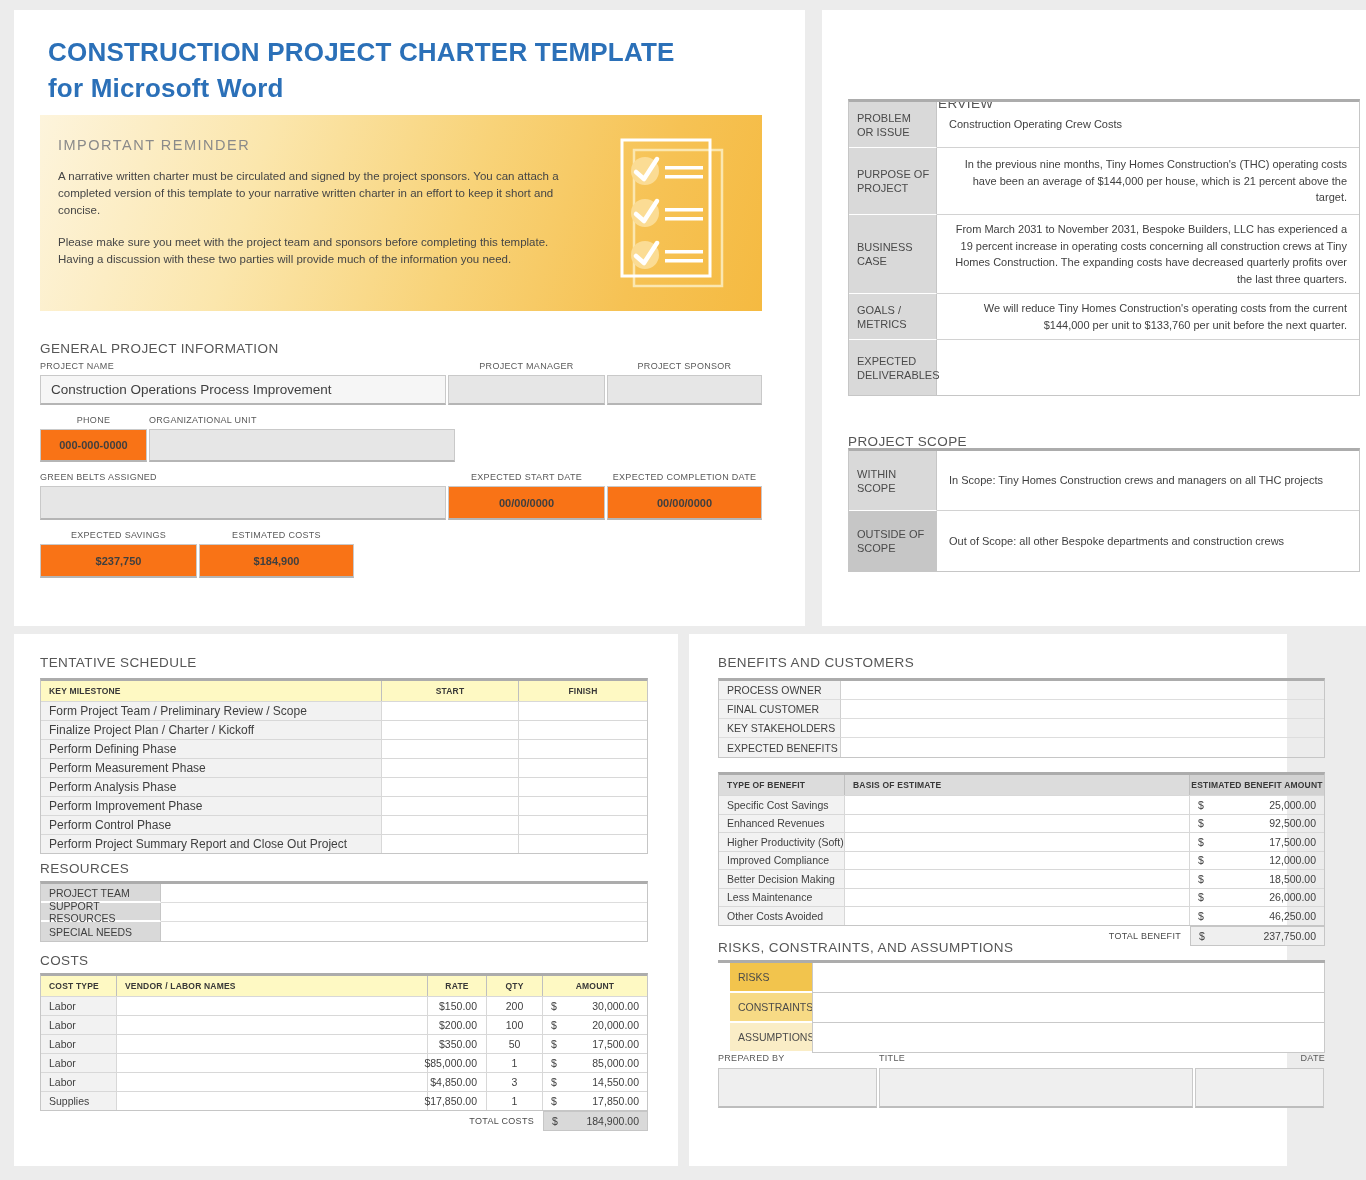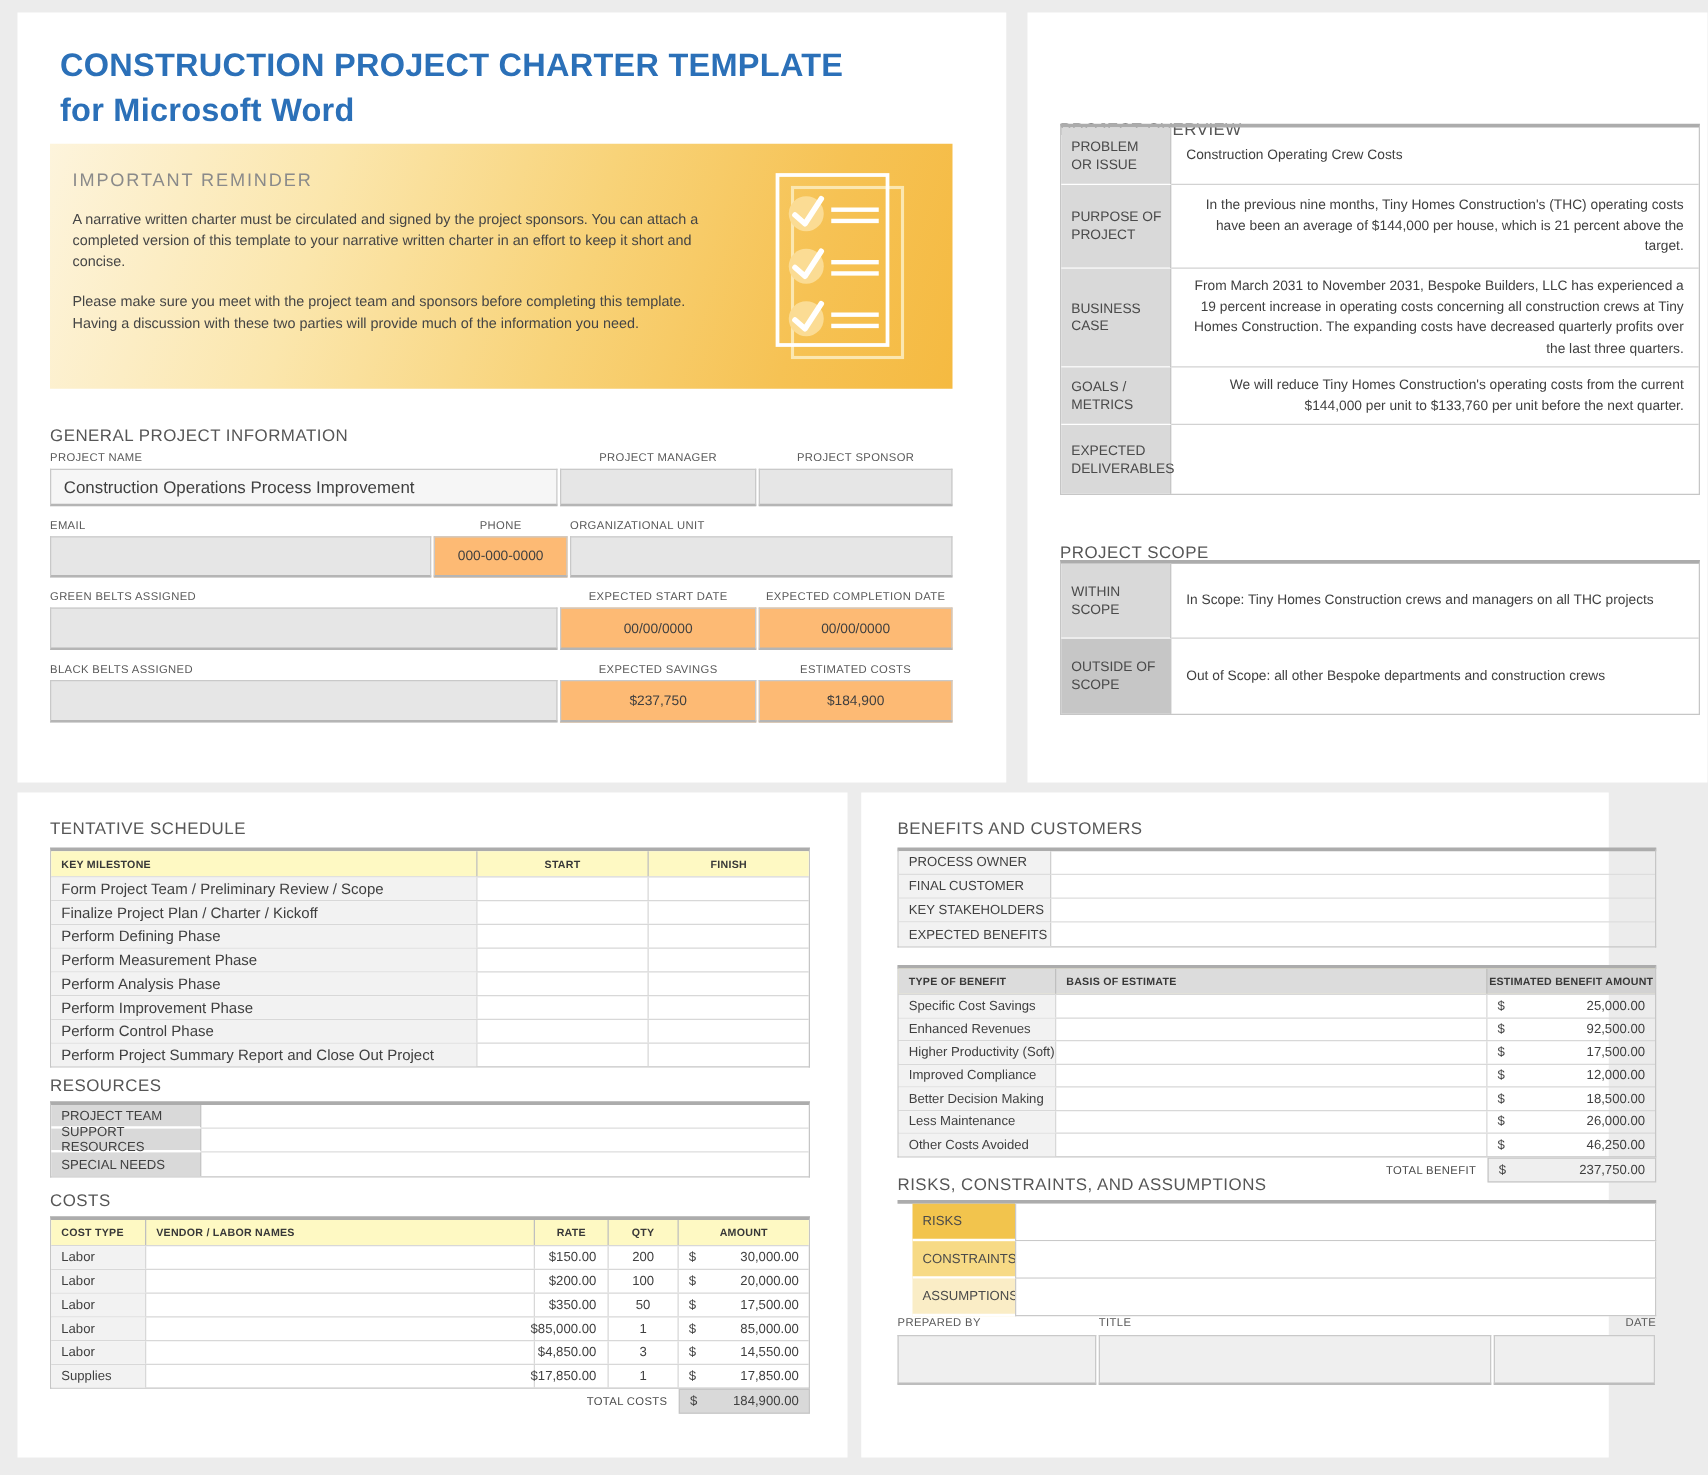--- a/index.html
+++ b/index.html
@@ -28,21 +28,21 @@
 
   .sec-heading { font-size:13.5px; color:#565656; letter-spacing:.4px; }
   #gpi-heading { position:absolute; left:26px; top:331px; }
   #gpi { position:absolute; left:26px; top:350px; width:722px; }
   .f-row { display:flex; gap:2px; margin-bottom:9px; }
   .f-group { display:flex; flex-direction:column; }
   .f-label { height:15px; font-size:9px; color:#595959; letter-spacing:.3px; line-height:13px; white-space:nowrap; }
   .f-label.center { text-align:center; }
   .f-box { background:#E6E6E6; border:1px solid #C9C9C9; border-bottom:2px solid #B5B5B5;
            display:flex; align-items:center; }
-  .f-box.lite { background:#fdba74; }
+  .f-box.lite { background:#f97316;font-weight:bold; }
   .f-box.name { background:#F6F6F6; }
   .h30{height:30px} .h33{height:33px} .h34{height:34px}
   .w406{width:406px} .w157{width:157px} .w155{width:155px}
   .w305{width:305px} .w107{width:107px} .w306{width:306px}
   .f-value { font-size:13.5px; color:#3F3F3F; padding-left:10px; }
   .f-value-sm { width:100%; text-align:center; font-size:11px; color:#3F3F3F; }
 
   
   #ov-heading { position:absolute; left:26px; top:86px; }
   .lbl-table { position:absolute; left:26px; width:512px;
@@ -195,24 +195,20 @@
       <div class="f-group w157">
         <div class="f-label center">PROJECT MANAGER</div>
         <div class="f-box h30"></div>
       </div>
       <div class="f-group w155">
         <div class="f-label center">PROJECT SPONSOR</div>
         <div class="f-box h30"></div>
       </div>
     </div>
     <div class="f-row">
-      <div class="f-group w305">
-        <div class="f-label">EMAIL</div>
-        <div class="f-box h33"></div>
-      </div>
       <div class="f-group w107">
         <div class="f-label center">PHONE</div>
         <div class="f-box lite h33">
           <span class="f-value-sm">000-000-0000</span>
         </div>
       </div>
       <div class="f-group w306">
         <div class="f-label">ORGANIZATIONAL UNIT</div>
         <div class="f-box h33"></div>
       </div>
@@ -229,24 +225,20 @@
         </div>
       </div>
       <div class="f-group w155">
         <div class="f-label center">EXPECTED COMPLETION DATE</div>
         <div class="f-box lite h34">
           <span class="f-value-sm">00/00/0000</span>
         </div>
       </div>
     </div>
     <div class="f-row">
-      <div class="f-group w406">
-        <div class="f-label">BLACK BELTS ASSIGNED</div>
-        <div class="f-box h34"></div>
-      </div>
       <div class="f-group w157">
         <div class="f-label center">EXPECTED SAVINGS</div>
         <div class="f-box lite h34">
           <span class="f-value-sm">$237,750</span>
         </div>
       </div>
       <div class="f-group w155">
         <div class="f-label center">ESTIMATED COSTS</div>
         <div class="f-box lite h34">
           <span class="f-value-sm">$184,900</span>

